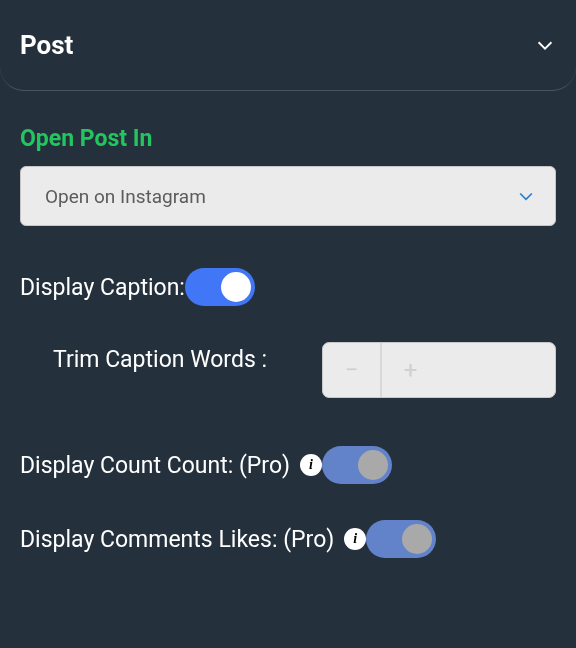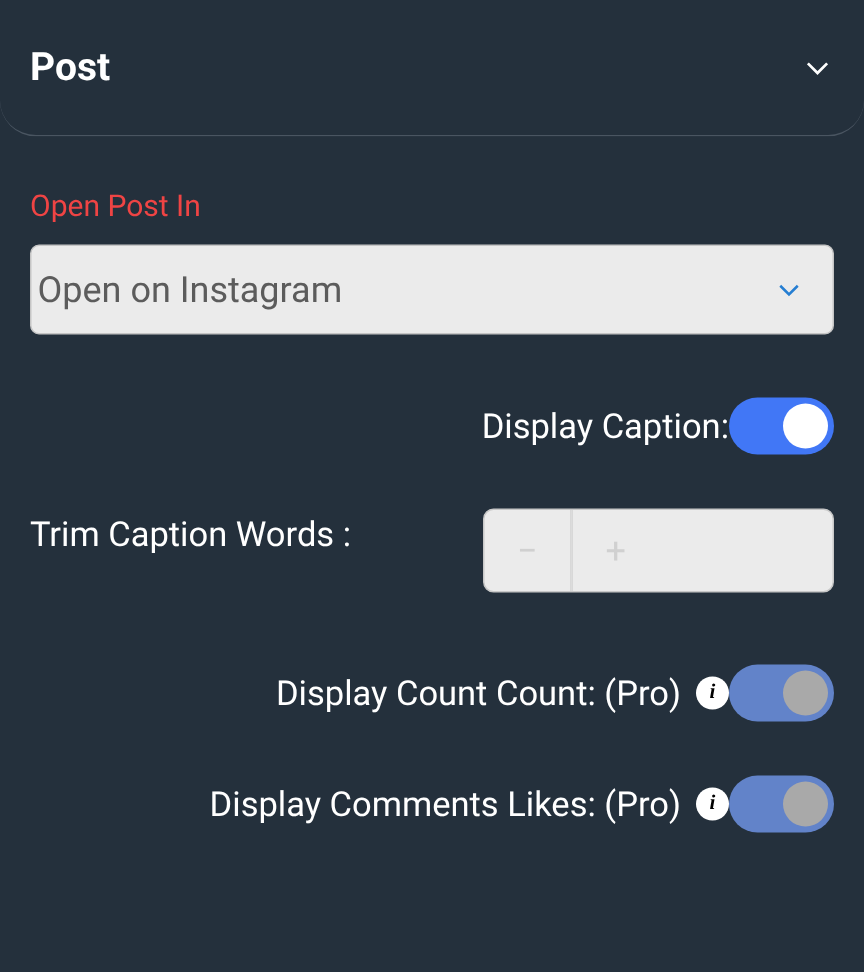--- a/index.html
+++ b/index.html
@@ -35,38 +35,38 @@
     }
     .chevron-down svg {
       stroke: #fff;
       stroke-width: 2;
       fill: none;
     }
     .panel-body {
       padding: 34px 20px 20px 20px;
     }
     .field-label {
-      font-size: 20px;
-      font-weight: 400;
-      color: #ef4444;
+      font-size: 23px;
+      font-weight: 700;
+      color: #22c55e;
       margin-bottom: 14px;
     }
     .select-wrapper {
       position: relative;
       width: 100%;
       margin-bottom: 42px;
     }
     .select-input {
       width: 100%;
       height: 60px;
       background: #ebebeb;
       border: 1px solid #c5c5c5;
       border-radius: 6px;
-      padding: 0 50px 0 4px;
-      font-size: 24px;
+      padding: 0 50px 0 24px;
+      font-size: 19px;
       color: #5c5c5c;
       cursor: pointer;
       display: flex;
       align-items: center;
     }
     .select-chevron {
       position: absolute;
       right: 20px;
       top: 50%;
       transform: translateY(-50%);
@@ -75,21 +75,21 @@
       pointer-events: none;
     }
     .select-chevron svg {
       stroke: #257ed2;
       stroke-width: 2;
       fill: none;
     }
     .row {
       display: flex;
       align-items: center;
-      justify-content: flex-end;
+      justify-content: flex-start;
       margin-bottom: 36px;
       margin-top: 20px;
     }
     .row-label {
       font-size: 23px;
       font-weight: 400;
       color: #fff;
       display: flex;
       align-items: center;
       gap: 10px;
@@ -127,20 +127,21 @@
       background: #fff;
     }
     .toggle.pro .toggle-knob {
       background: #a9a9a9;
     }
     .stepper-row {
       display: flex;
       align-items: flex-start;
       justify-content: space-between;
       margin-bottom: 48px;
+      margin-left: 33px;
     }
     .stepper {
       display: flex;
       width: 234px;
       height: 56px;
       background: #ebebeb;
       border: 1px solid #c8c8c8;
       border-radius: 7px;
       overflow: hidden;
       flex-shrink: 0;

